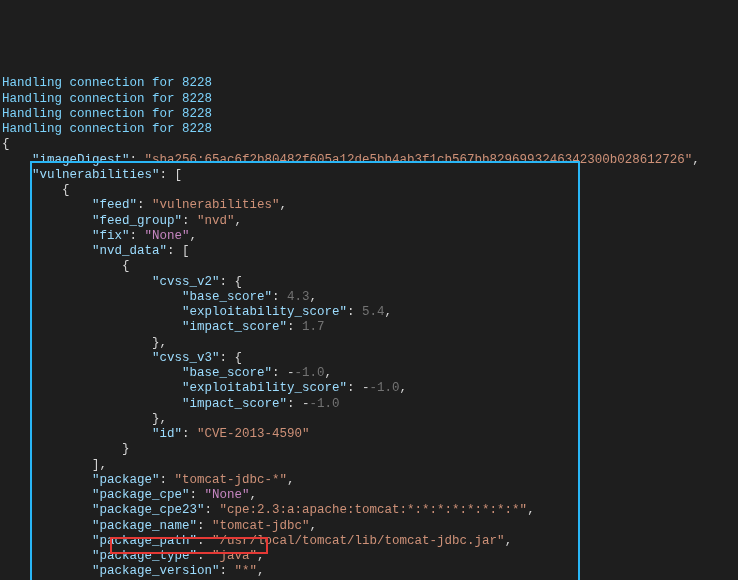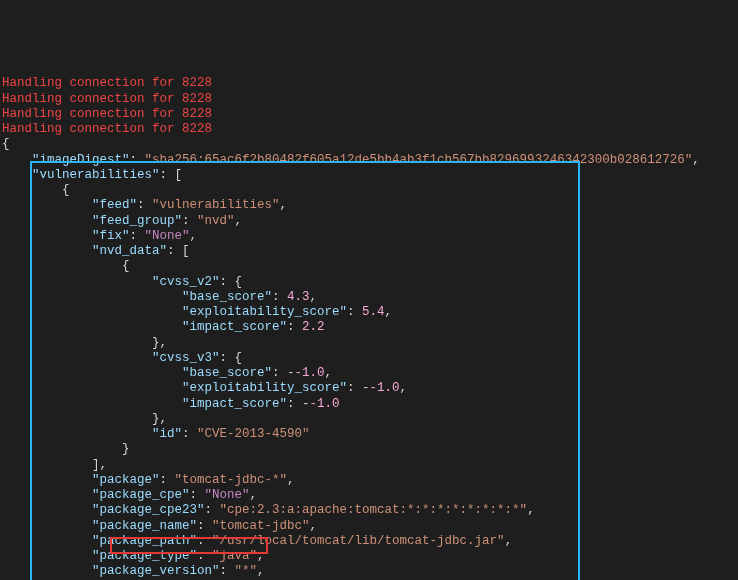--- a/index.html
+++ b/index.html
@@ -16,25 +16,25 @@
     white-space: pre;
   }
   .term {
     position: relative;
     padding: 0px 2px;
     box-sizing: border-box;
     width: 738px;
     height: 580px;
   }
   .line { white-space: pre; }
-  .hd  { color: #ef4444; }
+  .hd  { color: #7dd3fc; }
   .brace, .bracket { color: #d4d4d4; }
   .key  { color: #9cdcfe; }
   .str  { color: #ce9178; }
-  .num  { color: #f9a8d4; }
+  .num  { color: #737373; }
   .null { color: #c586c0; }
   .punct{ color: #d4d4d4; }
   .box-blue {
     position: absolute;
     border: 2px solid #29b6f6;
     pointer-events: none;
     left: 30px;
     top: 100px;
     width: 550px;
     height: 475px;
@@ -65,21 +65,21 @@
 <span class="line">    <span class="key">"vulnerabilities"</span><span class="punct">:</span><span class="bracket"> [</span></span>
 <span class="line">        <span class="brace">{</span></span>
 <span class="line">            <span class="key">"feed"</span><span class="punct">: </span><span class="str">"vulnerabilities"</span><span class="punct">,</span></span>
 <span class="line">            <span class="key">"feed_group"</span><span class="punct">: </span><span class="str">"nvd"</span><span class="punct">,</span></span>
 <span class="line">            <span class="key">"fix"</span><span class="punct">: </span><span class="null">"None"</span><span class="punct">,</span></span>
 <span class="line">            <span class="key">"nvd_data"</span><span class="punct">:</span><span class="bracket"> [</span></span>
 <span class="line">                <span class="brace">{</span></span>
 <span class="line">                    <span class="key">"cvss_v2"</span><span class="punct">:</span><span class="brace"> {</span></span>
 <span class="line">                        <span class="key">"base_score"</span><span class="punct">: </span><span class="num">4.3</span><span class="punct">,</span></span>
 <span class="line">                        <span class="key">"exploitability_score"</span><span class="punct">: </span><span class="num">5.4</span><span class="punct">,</span></span>
-<span class="line">                        <span class="key">"impact_score"</span><span class="punct">: </span><span class="num">2.2</span></span>
+<span class="line">                        <span class="key">"impact_score"</span><span class="punct">: </span><span class="num">1.7</span></span>
 <span class="line">                    <span class="brace">},</span></span>
 <span class="line">                    <span class="key">"cvss_v3"</span><span class="punct">:</span><span class="brace"> {</span></span>
 <span class="line">                        <span class="key">"base_score"</span><span class="punct">: </span><span class="punct">-</span><span class="num">-1.0</span><span class="punct">,</span></span>
 <span class="line">                        <span class="key">"exploitability_score"</span><span class="punct">: </span><span class="punct">-</span><span class="num">-1.0</span><span class="punct">,</span></span>
 <span class="line">                        <span class="key">"impact_score"</span><span class="punct">: </span><span class="punct">-</span><span class="num">-1.0</span></span>
 <span class="line">                    <span class="brace">},</span></span>
 <span class="line">                    <span class="key">"id"</span><span class="punct">: </span><span class="str">"CVE-2013-4590"</span></span>
 <span class="line">                <span class="brace">}</span></span>
 <span class="line">            <span class="bracket">],</span></span>
 <span class="line">            <span class="key">"package"</span><span class="punct">: </span><span class="str">"tomcat-jdbc-*"</span><span class="punct">,</span></span>

